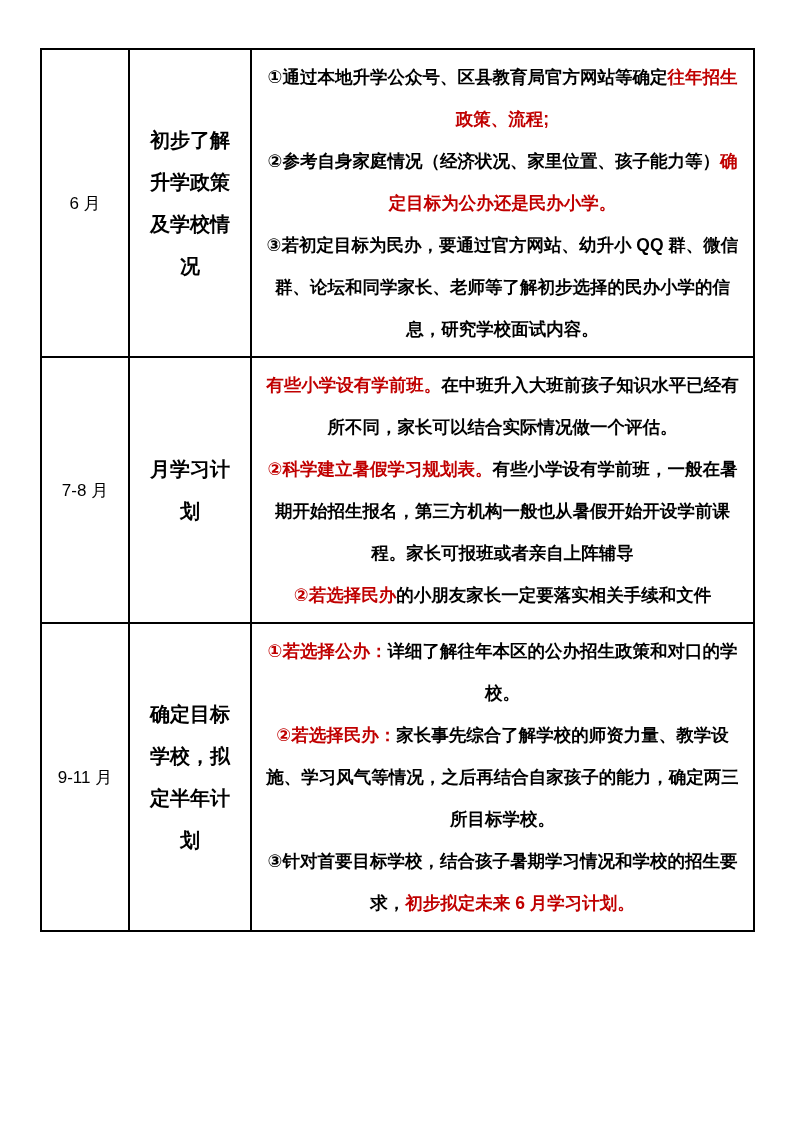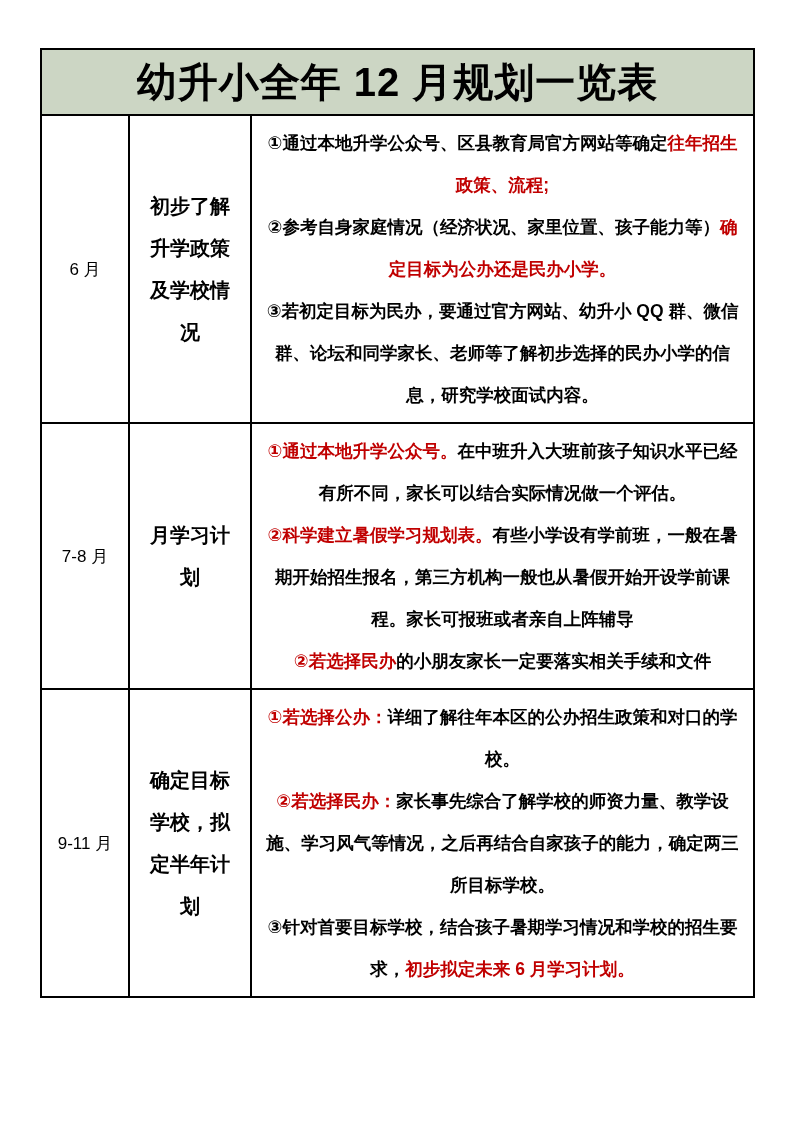--- a/index.html
+++ b/index.html
@@ -72,39 +72,36 @@
 <body>
 
 <div class="page">
   <table class="plan-table">
     <colgroup>
       <col style="width:88px">
       <col style="width:122px">
       <col style="width:503px">
     </colgroup>
     <thead>
-      <tr>
-        <th colspan="3" class="title-cell">幼升小全年 12 月规划一览表</th>
-      </tr>
     </thead>
     <tbody id="table-body">
         <tr>
           <td class="cell-time">6 月</td>
           <td class="cell-content">初步了解升学政策及学校情况</td>
           <td class="cell-plan">
             <p><span>①通过本地升学公众号、区县教育局官方网站等确定</span><span class="red">往年招生政策、流程;</span></p>
             <p><span>②参考自身家庭情况（经济状况、家里位置、孩子能力等）</span><span class="red">确定目标为公办还是民办小学。</span></p>
             <p><span>③若初定目标为民办，要通过官方网站、幼升小 QQ 群、微信群、论坛和同学家长、老师等了解初步选择的民办小学的信息，研究学校面试内容。</span></p>
           </td>
         </tr>
         <tr>
           <td class="cell-time">7-8 月</td>
           <td class="cell-content">月学习计划</td>
           <td class="cell-plan">
-            <p><span class="red">①通过本地升学公众号。</span><span>在中班升入大班前孩子知识水平已经有所不同，家长可以结合实际情况做一个评估。</span></p>
+            <p><span class="red">有些小学设有学前班。</span><span>在中班升入大班前孩子知识水平已经有所不同，家长可以结合实际情况做一个评估。</span></p>
             <p><span class="red">②科学建立暑假学习规划表。</span><span>有些小学设有学前班，一般在暑期开始招生报名，第三方机构一般也从暑假开始开设学前课程。家长可报班或者亲自上阵辅导</span></p>
             <p><span class="red">②若选择民办</span><span>的小朋友家长一定要落实相关手续和文件</span></p>
           </td>
         </tr>
         <tr>
           <td class="cell-time">9-11 月</td>
           <td class="cell-content">确定目标学校，拟定半年计划</td>
           <td class="cell-plan">
             <p><span class="red">①若选择公办：</span><span>详细了解往年本区的公办招生政策和对口的学校。</span></p>
             <p><span class="red">②若选择民办：</span><span>家长事先综合了解学校的师资力量、教学设施、学习风气等情况，之后再结合自家孩子的能力，确定两三所目标学校。</span></p>

